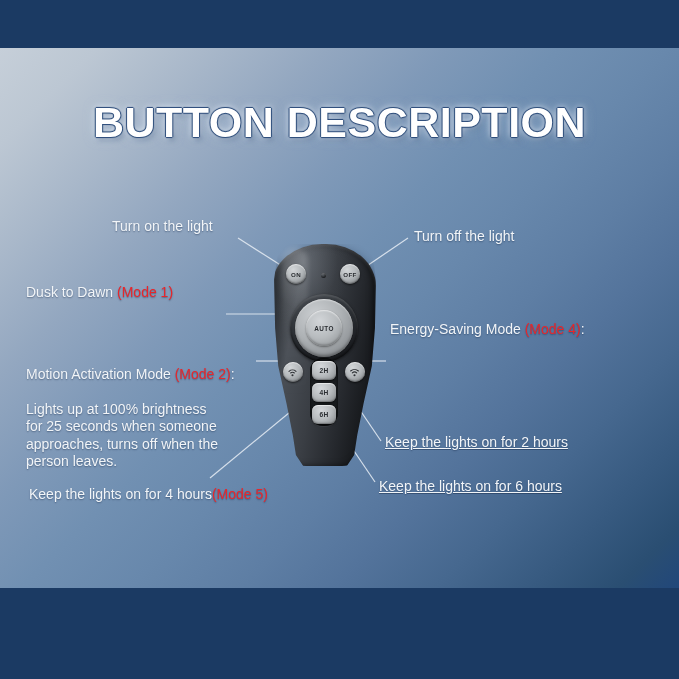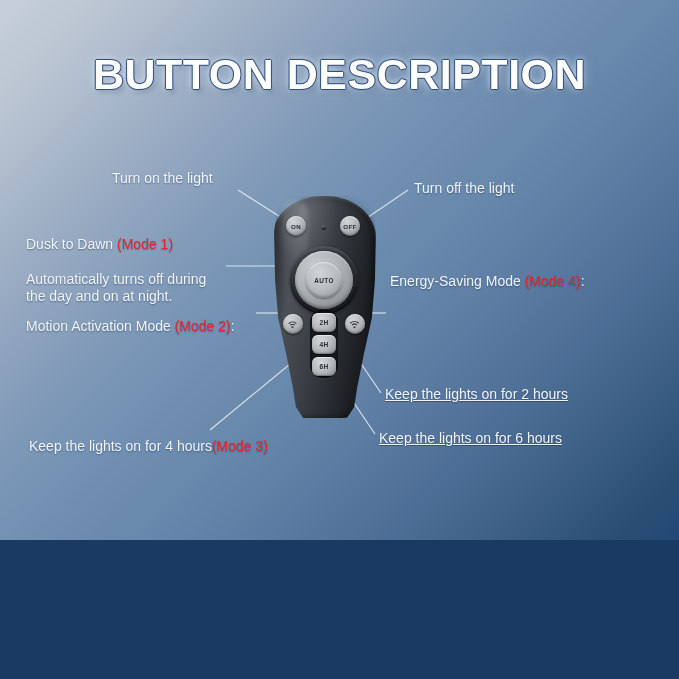--- a/index.html
+++ b/index.html
@@ -22,20 +22,21 @@
         #93a7c0 27%,
         #7f99b8 37%,
         #7190b2 46%,
         #6888ac 55%,
         #5e7ea4 64%,
         #53739b 72%,
         #46688f 80%,
         #375a80 88%,
         #2a4e72 95%,
         #21477a 100%);
+    margin-top: 48px;
   }
 
   
   #title {
     position: absolute;
     left: 0;
     top: 50px;
     width: 679px;
     text-align: center;
     font-size: 43px;
@@ -310,34 +311,36 @@
   <div class="ann nowrap" style="left:112px; top:170px;">
     <span>Turn on the light</span>
   </div>
 
   <div class="ann nowrap" style="left:414px; top:180px;">
     <span>Turn off the light</span>
   </div>
 
   <div class="ann" style="left:26px; top:218px;">
     <span>Dusk to Dawn </span><span class="mode">(Mode 1)</span><br>
-    <span>Automatically turns off during
-the day and on at night.</span>
   </div>
 
   <div class="ann" style="left:26px; top:300px;">
     <span>Motion Activation Mode </span><span class="mode">(Mode 2)</span><span>:</span><br>
+    <span>Lights up at 100% brightness
+for 25 seconds when someone
+approaches, turns off when the
+person leaves.</span>
   </div>
 
   <div class="ann" style="left:390px; top:255px;">
     <span>Energy-Saving Mode </span><span class="mode">(Mode 4)</span><span>:</span><br>
   </div>
 
   <div class="ann nowrap" style="left:29px; top:438px;">
-    <span>Keep the lights on for 4 hours</span><span class="mode">(Mode 3)</span>
+    <span>Keep the lights on for 4 hours</span><span class="mode">(Mode 5)</span>
   </div>
 
   <div class="ann nowrap" style="left:385px; top:386px;text-decoration:underline;">
     <span>Keep the lights on for 2 hours</span>
   </div>
 
   <div class="ann nowrap" style="left:379px; top:430px;text-decoration:underline;">
     <span>Keep the lights on for 6 hours</span>
   </div>
 

